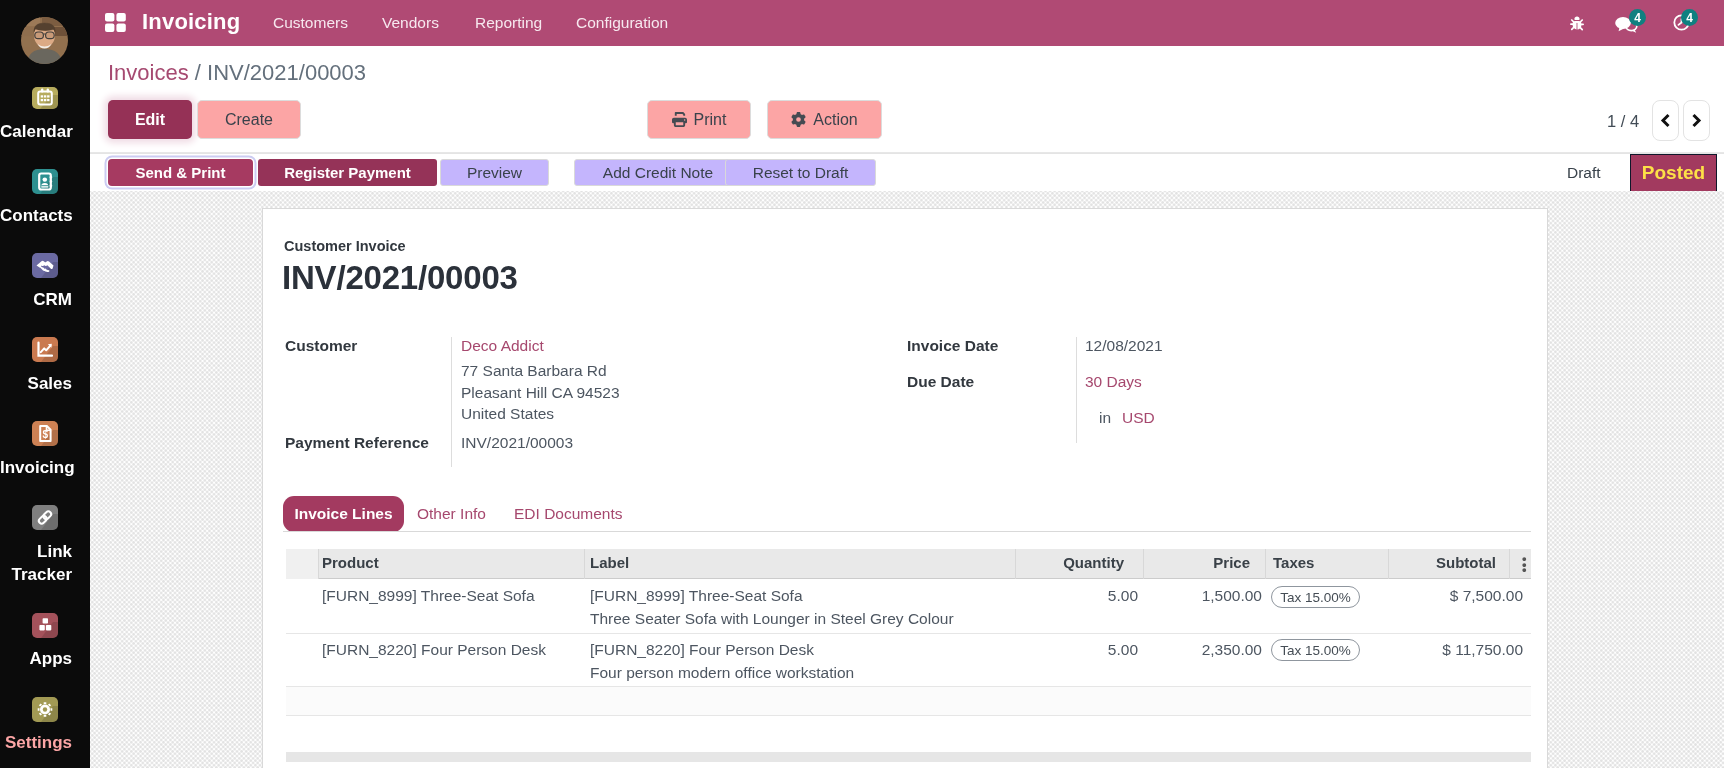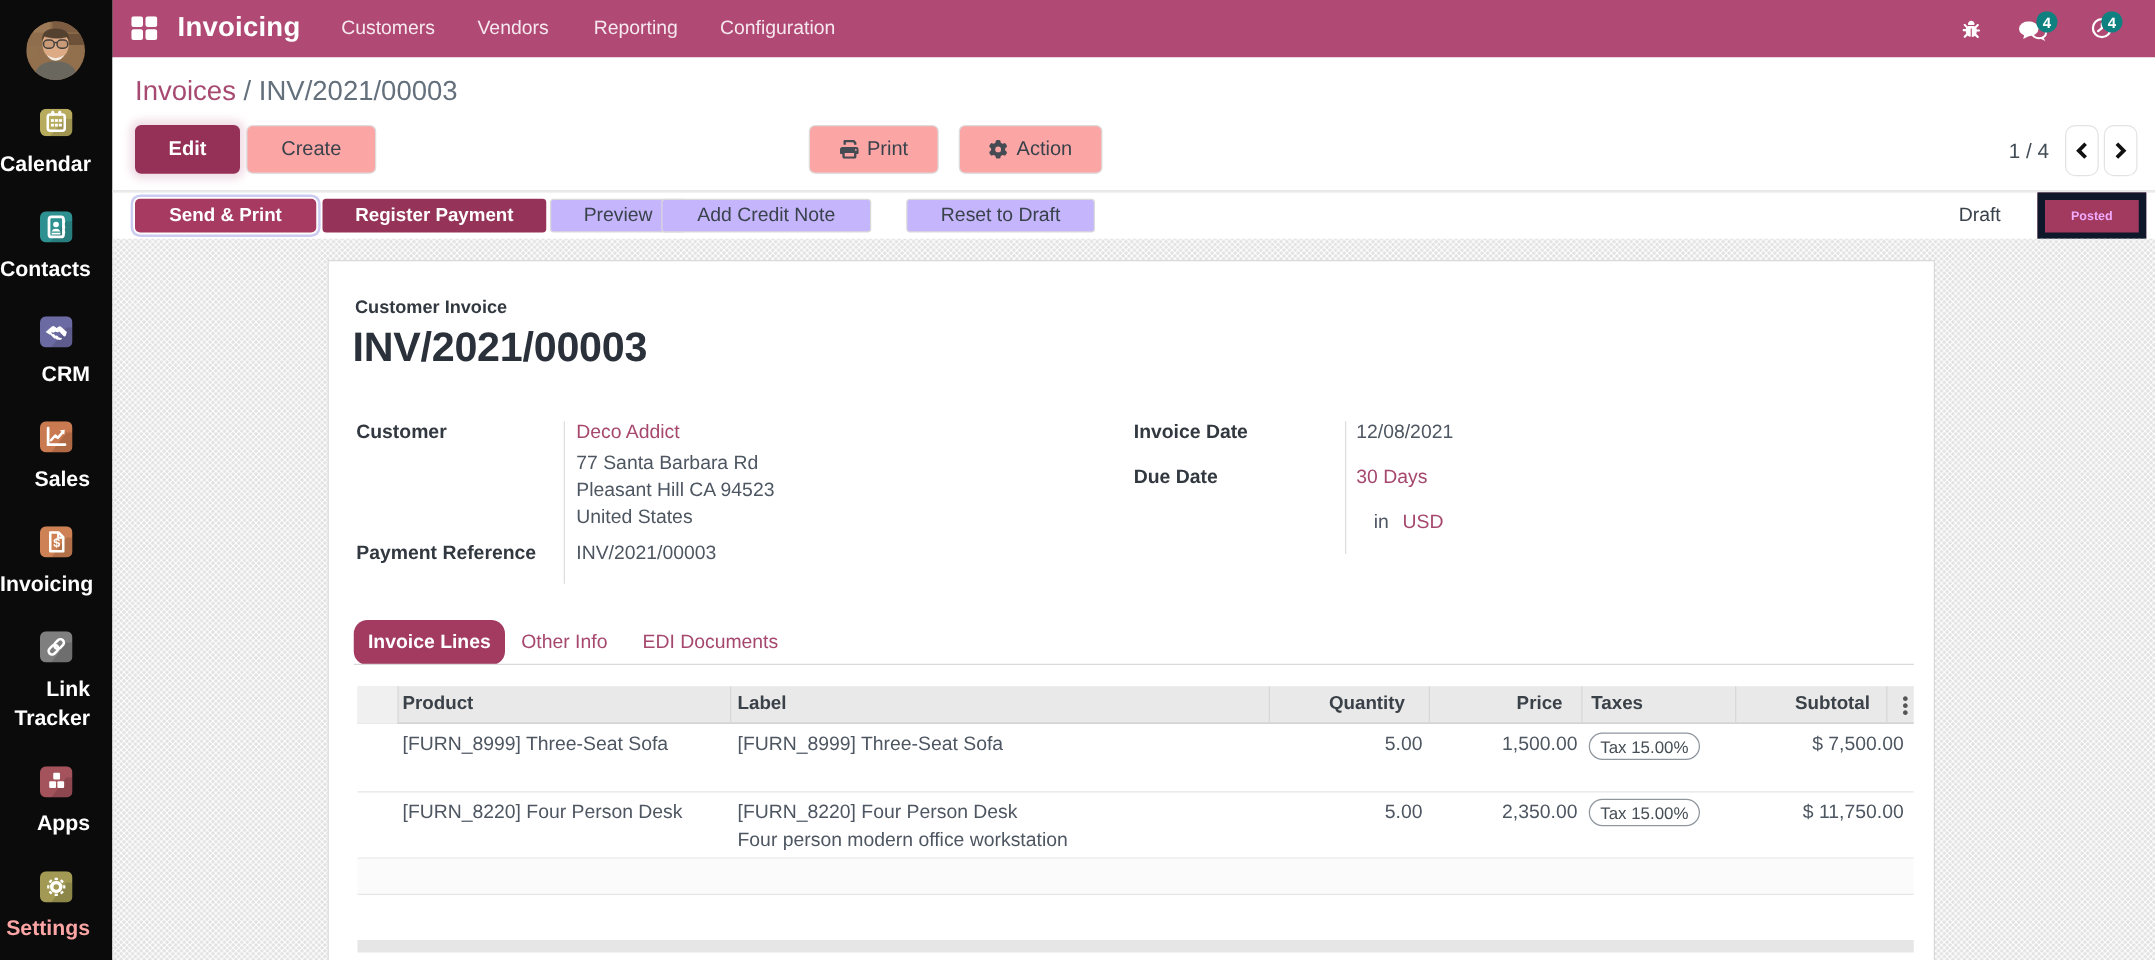--- a/index.html
+++ b/index.html
@@ -27,21 +27,21 @@
 .btn-primary { background:#953156; color:#fff; font-weight:600; }
 .btn-white { background:#fca5a5; color:#39424b; border:1px solid #dcdcdc; }
 .pager-txt { color:#424c56; font-size:16.5px; }
 .pager-btn { width:27px; height:41px; background:#fff; border:1px solid #e3e3e3; border-radius:8px; display:flex; align-items:center; justify-content:center; }
 
 
 #statusbar { left:90px; top:153px; width:1634px; height:38px; background:#fff; border-top:1px solid #e4e4e4; }
 .sbtn { position:absolute; top:5px; height:27px; display:flex; align-items:center; justify-content:center; font-size:15px; font-weight:600; border-radius:3px; }
 .sbtn-white { background:#c4b5fd; color:#39424b; border:1px solid #d9d9d9; font-weight:400; font-size:15.5px; }
 .st-draft { color:#39424b; font-size:15.5px; }
-.st-posted { background:#a23a5f; border:6px solid #0f172a; color:#f0abfc; font-weight:600; font-size:10px; display:flex; align-items:center; justify-content:center; }
+.st-posted { background:#a23a5f; border:1px solid #0f172a; color:#fde047; font-weight:600; font-size:19px; display:flex; align-items:center; justify-content:center; }
 
 
 #content { left:90px; top:191px; width:1634px; height:577px;
   background-color:#fff;
   background-image: radial-gradient(circle, #e2e2e2 1.15px, rgba(226,226,226,0) 1.45px), radial-gradient(circle, #e2e2e2 1.15px, rgba(226,226,226,0) 1.45px);
   background-size: 4.6px 4.6px;
   background-position: 0 0, 2.3px 2.3px;
 }
 #sheet { left:172px; top:17px; width:1286px; height:580px; background:#fff; border:1px solid #d9d9d9; }
 .lbl { font-weight:700; color:#32383f; font-size:15.5px; }
@@ -239,21 +239,21 @@
       <svg width="13" height="15" viewBox="0 0 13 15">
           <path d="M3.5 2 L9 7.5 L3.5 13" fill="none" stroke="#111" stroke-width="3"></path>
         </svg>
     </div>
   </div>
 
   <div id="statusbar" class="abs">
     <div class="sbtn" style="left:18px;width:145px;background:#a63a61;color:#fff;box-shadow:0 0 0 1.5px #fff, 0 0 0 3.5px #ccccf2;border-radius:4px">Send &amp; Print</div>
     <div class="sbtn" style="left:168px;width:179px;background:#953358;color:#fff">Register Payment</div>
     <div class="sbtn sbtn-white" style="left:350px;width:109px">Preview</div>
-    <div class="sbtn sbtn-white" style="left:439px;width:168px">Add Credit Note</div>
+    <div class="sbtn sbtn-white" style="left:484px;width:168px">Add Credit Note</div>
     <div class="sbtn sbtn-white" style="left:635px;width:151px">Reset to Draft</div>
     <div class="abs st-draft" style="left:1477px;top:10px">Draft</div>
     <div class="abs st-posted" style="left:1540px;top:0px;width:87px;height:38px">Posted</div>
   </div>
 
   <div id="content" class="abs">
     <div id="sheet" class="abs">
 
       <div class="abs" style="left:21px;top:29px;font-size:14.5px;font-weight:700;color:#32383f">Customer Invoice</div>
       <div class="abs" style="left:19px;top:50px;font-size:33px;font-weight:700;color:#2b313a;letter-spacing:-0.2px">INV/2021/00003</div>
@@ -293,20 +293,21 @@
       <div class="abs" style="left:55px;top:340px;width:1px;height:30px;background:#d8d8d8"></div>
       <div class="abs" style="left:321px;top:340px;width:1px;height:30px;background:#d8d8d8"></div>
       <div class="abs" style="left:752px;top:340px;width:1px;height:30px;background:#d8d8d8"></div>
       <div class="abs" style="left:880px;top:340px;width:1px;height:30px;background:#d8d8d8"></div>
       <div class="abs" style="left:1002px;top:340px;width:1px;height:30px;background:#d8d8d8"></div>
       <div class="abs" style="left:1125px;top:340px;width:1px;height:30px;background:#d8d8d8"></div>
       <div class="abs" style="left:1246px;top:340px;width:1px;height:30px;background:#d8d8d8"></div>
 
       <div class="abs td" style="left:59px;top:378px">[FURN_8999] Three-Seat Sofa</div>
       <div class="abs td" style="left:327px;top:378px">[FURN_8999] Three-Seat Sofa</div>
+      <div class="abs td" style="left:327px;top:400.5px">Three Seater Sofa with Lounger in Steel Grey Colour</div>
       <div class="abs td num" style="left:755px;top:378px;width:120px">5.00</div>
       <div class="abs td num" style="left:879px;top:378px;width:120px">1,500.00</div>
       <div class="abs pill" style="left:1008px;top:377px;width:89px;height:22px">Tax 15.00%</div>
       <div class="abs td num" style="left:1140px;top:378px;width:120px">$ 7,500.00</div>
       <div class="abs" style="left:23px;top:424px;width:1245px;height:1px;background:#e6e6e6"></div>
 
       <div class="abs td" style="left:59px;top:432px">[FURN_8220] Four Person Desk</div>
       <div class="abs td" style="left:327px;top:432px">[FURN_8220] Four Person Desk</div>
       <div class="abs td" style="left:327px;top:455px">Four person modern office workstation</div>
       <div class="abs td num" style="left:755px;top:432px;width:120px">5.00</div>

